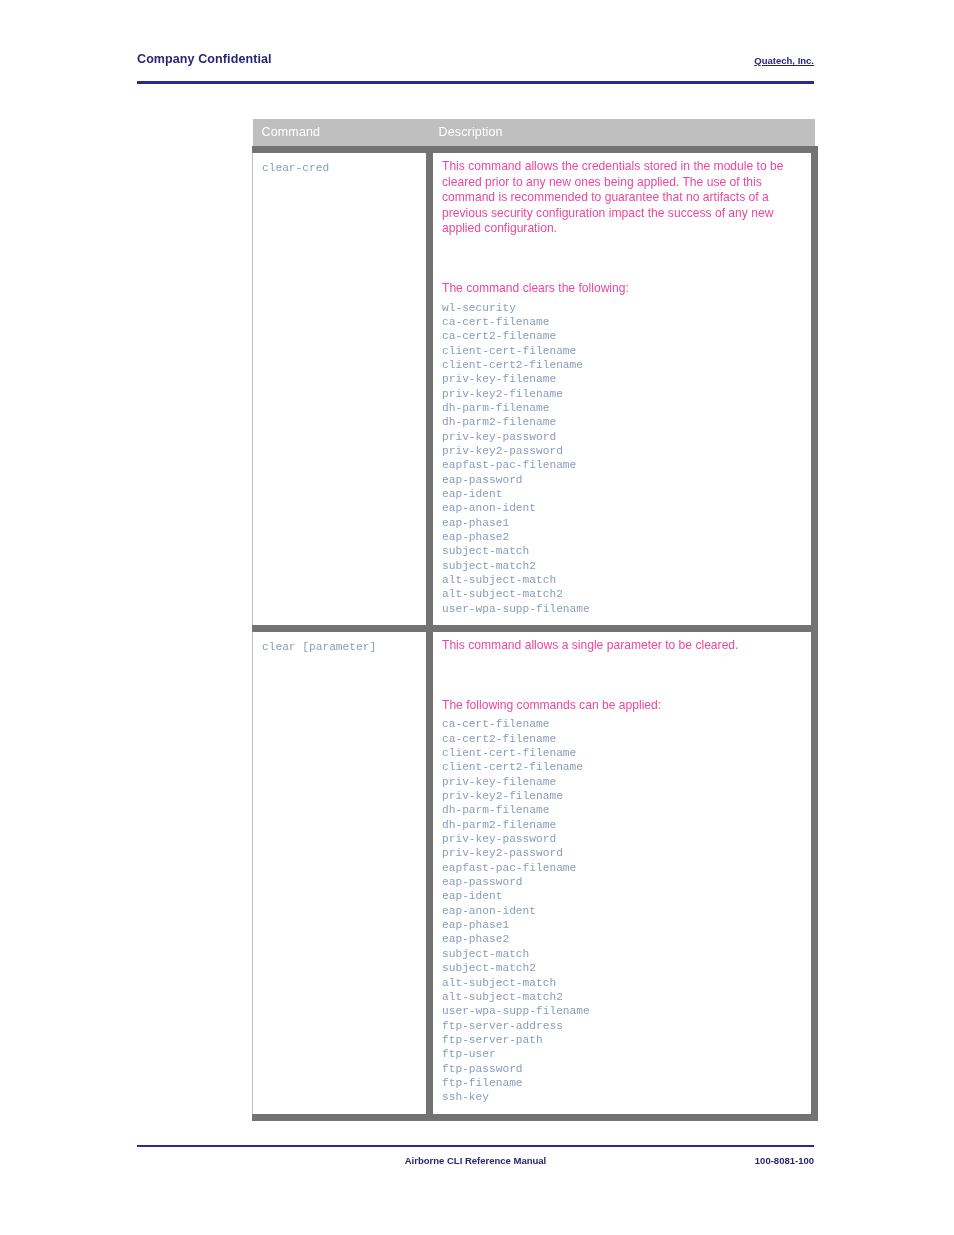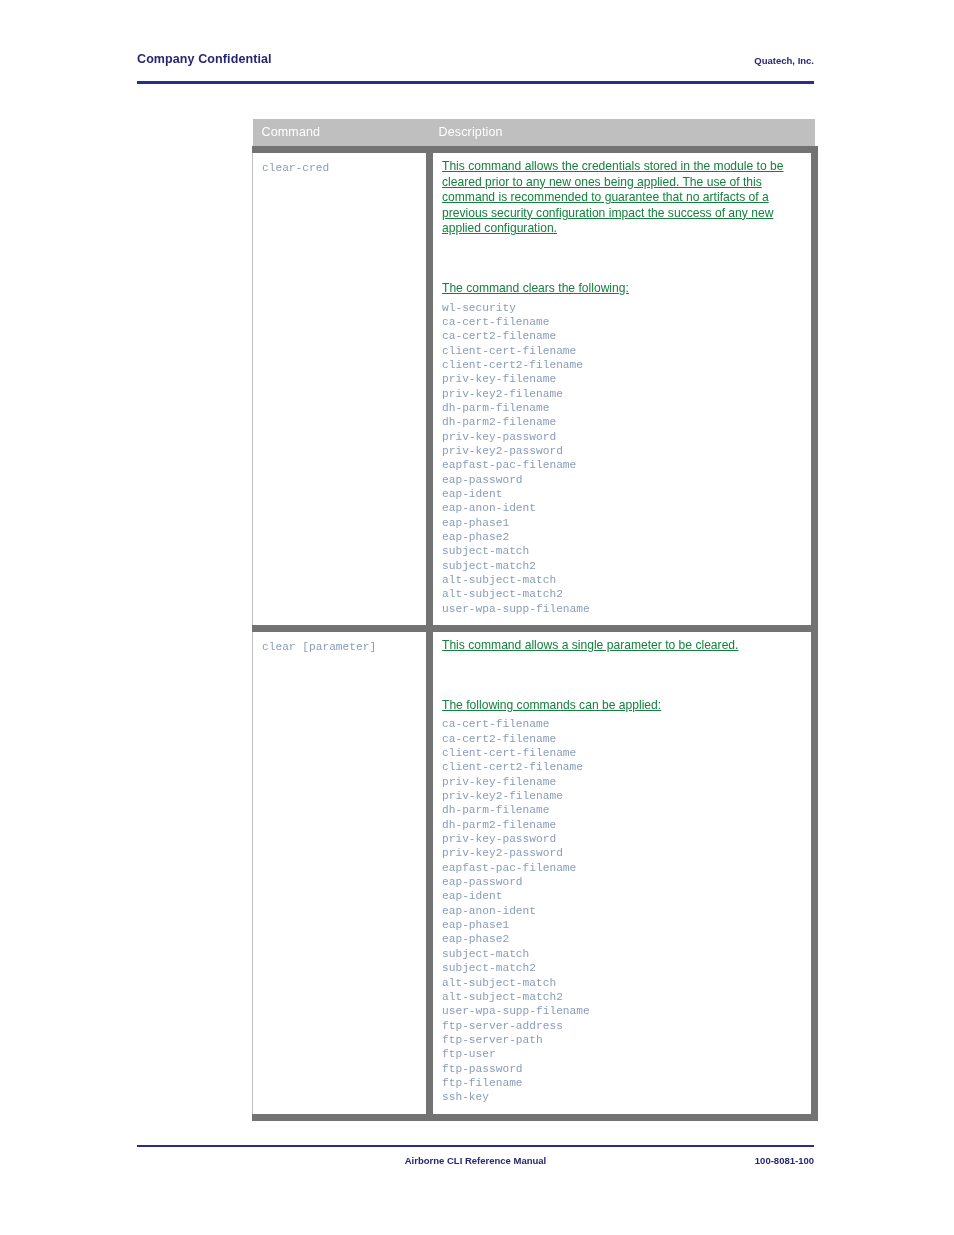--- a/index.html
+++ b/index.html
@@ -38,20 +38,21 @@
     color: #262675;
     letter-spacing: 0.1px;
   }
   .page-header .hdr-right {
     position: absolute;
     right: 0;
     top: 3px;
     font-size: 9.5px;
     font-weight: bold;
     color: #262675;
+    text-decoration: underline;
   }
   .header-rule {
     position: absolute;
     left: 137px;
     top: 81px;
     width: 677px;
     height: 3px;
     background: #2b2b8c;
   }
 
@@ -112,22 +113,21 @@
     color: #8a9cba;
     line-height: 14.35px;
     white-space: pre;
   }
 
   
   .desc-p {
     margin: 0 0 11px 0;
     font-size: 12.1px;
     line-height: 15.6px;
-    color: #15803d;
-    text-decoration: underline;
+    color: #ec4899;
   }
   .desc-p.tight {
     margin-bottom: 4px;
     margin-top: 44px;
   }
   .desc-p:last-child { margin-bottom: 0; }
 
   
   .footer-rule {
     position: absolute;

